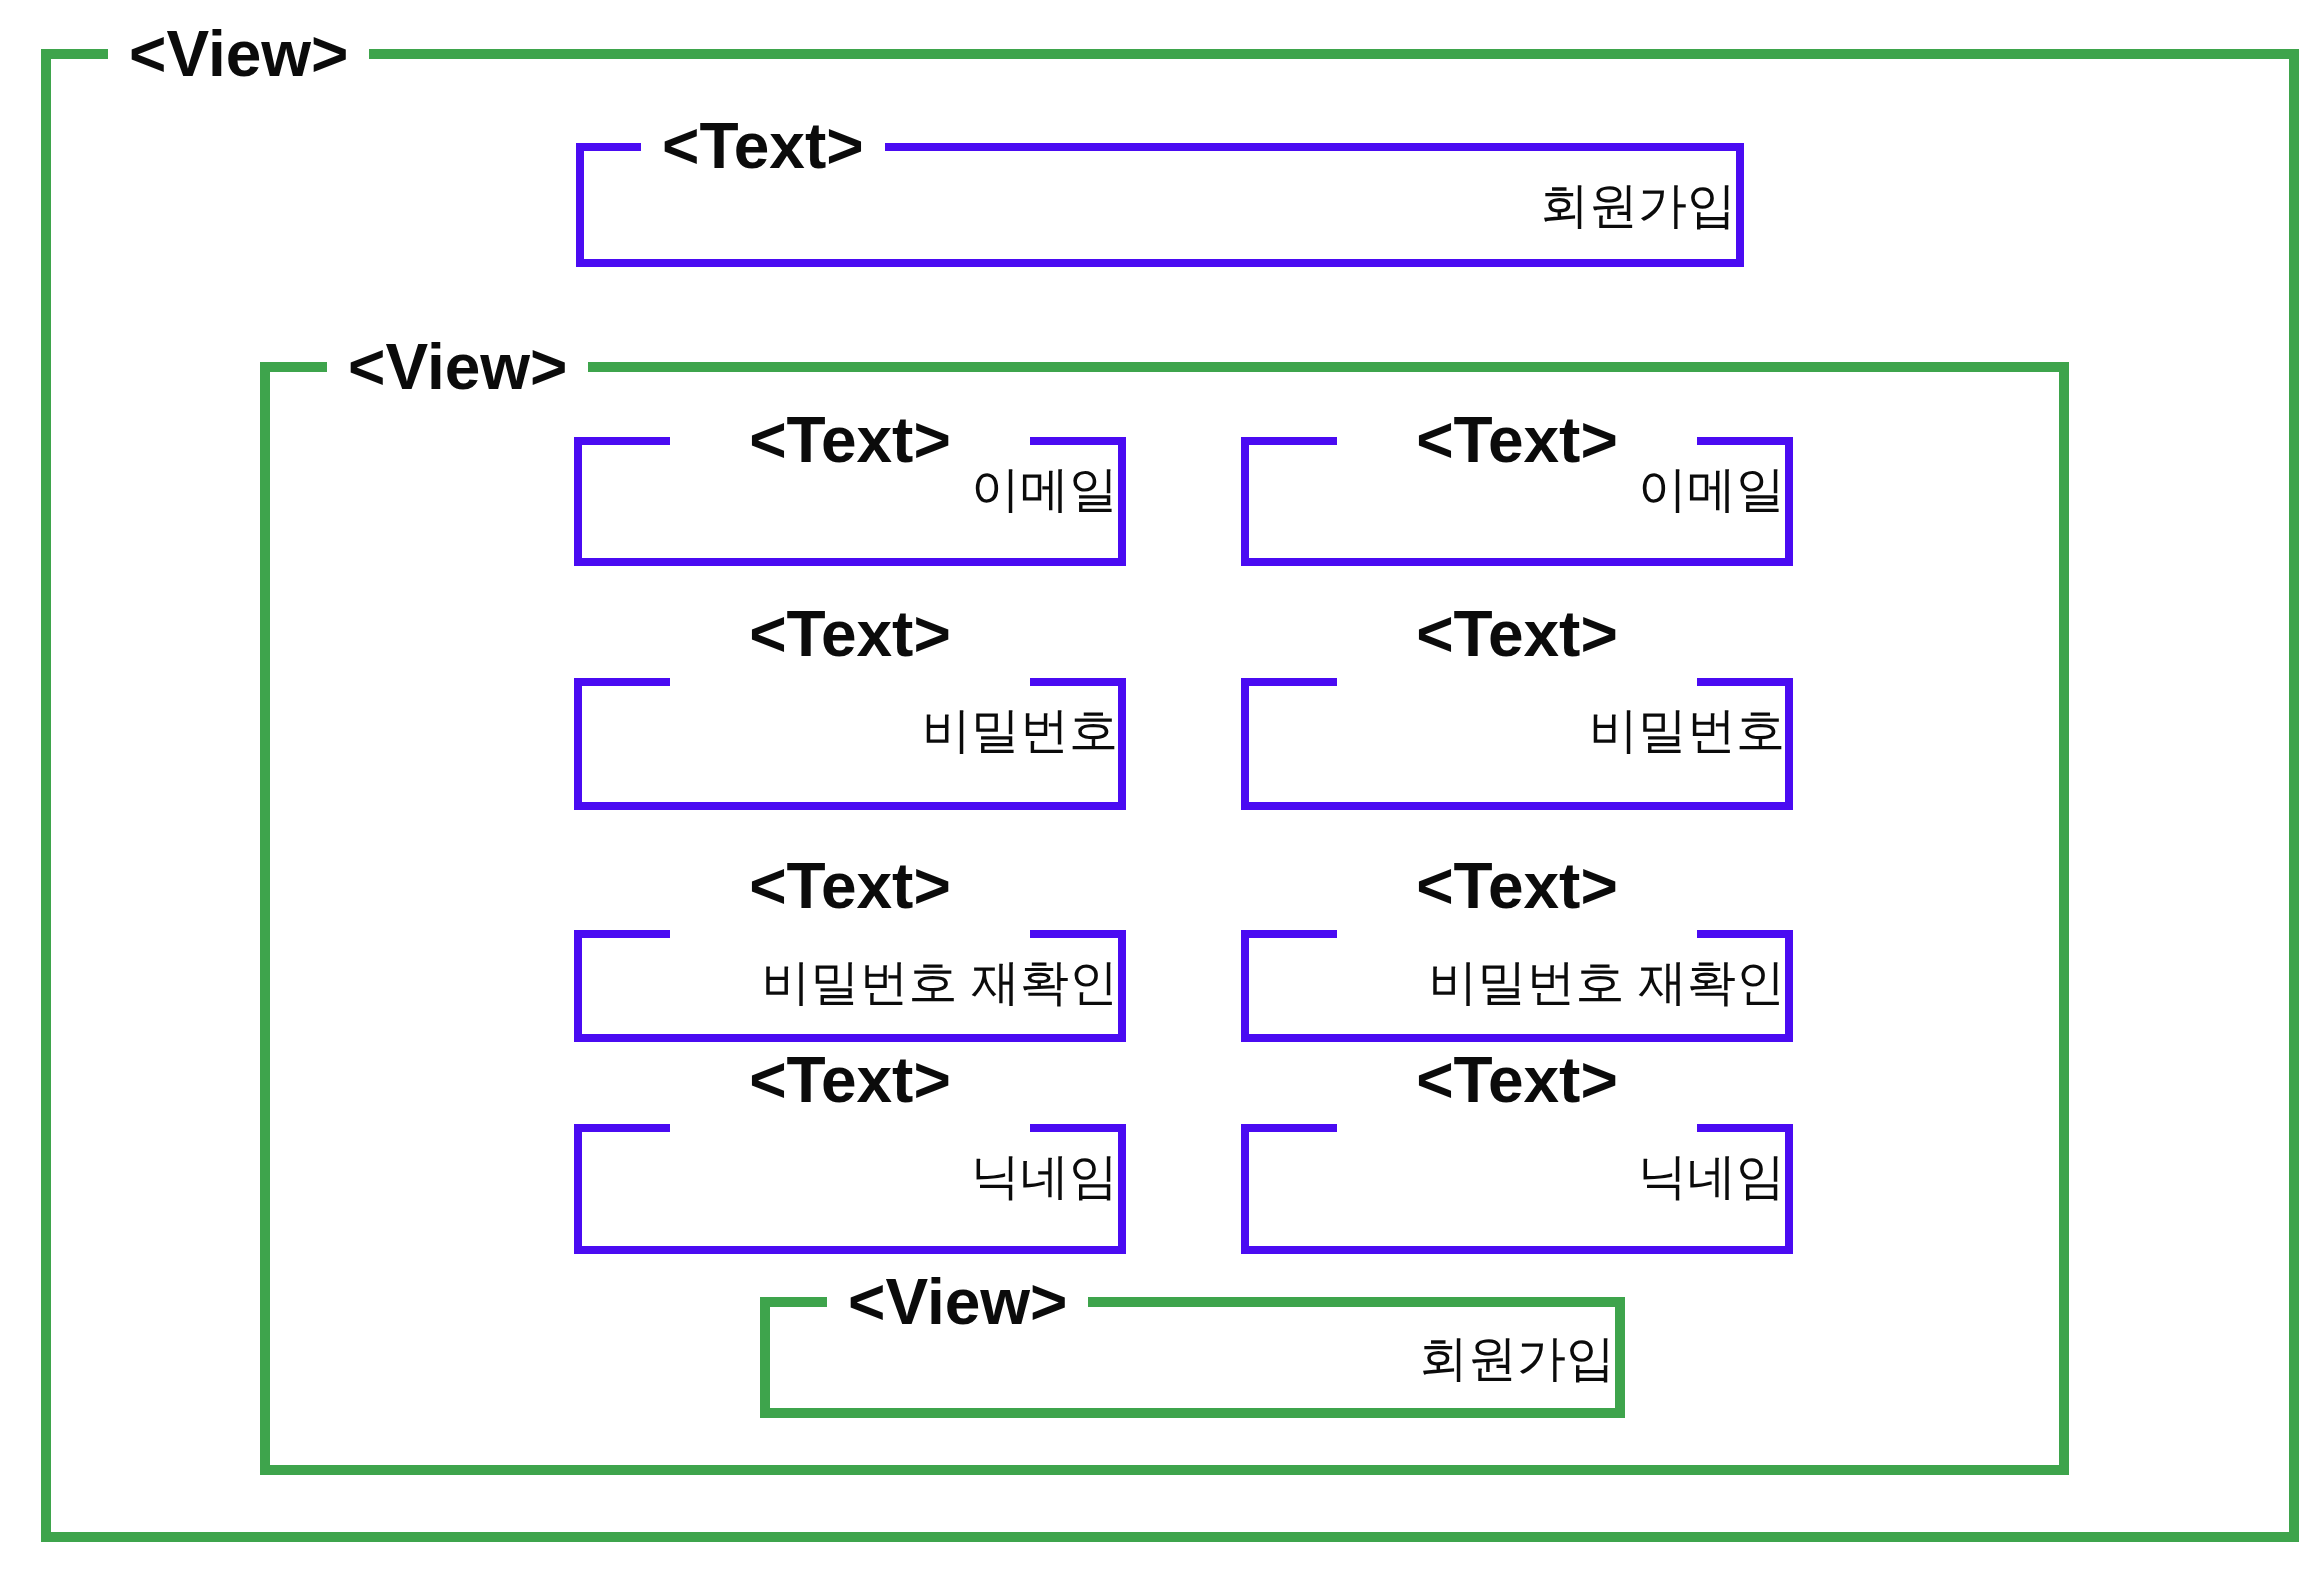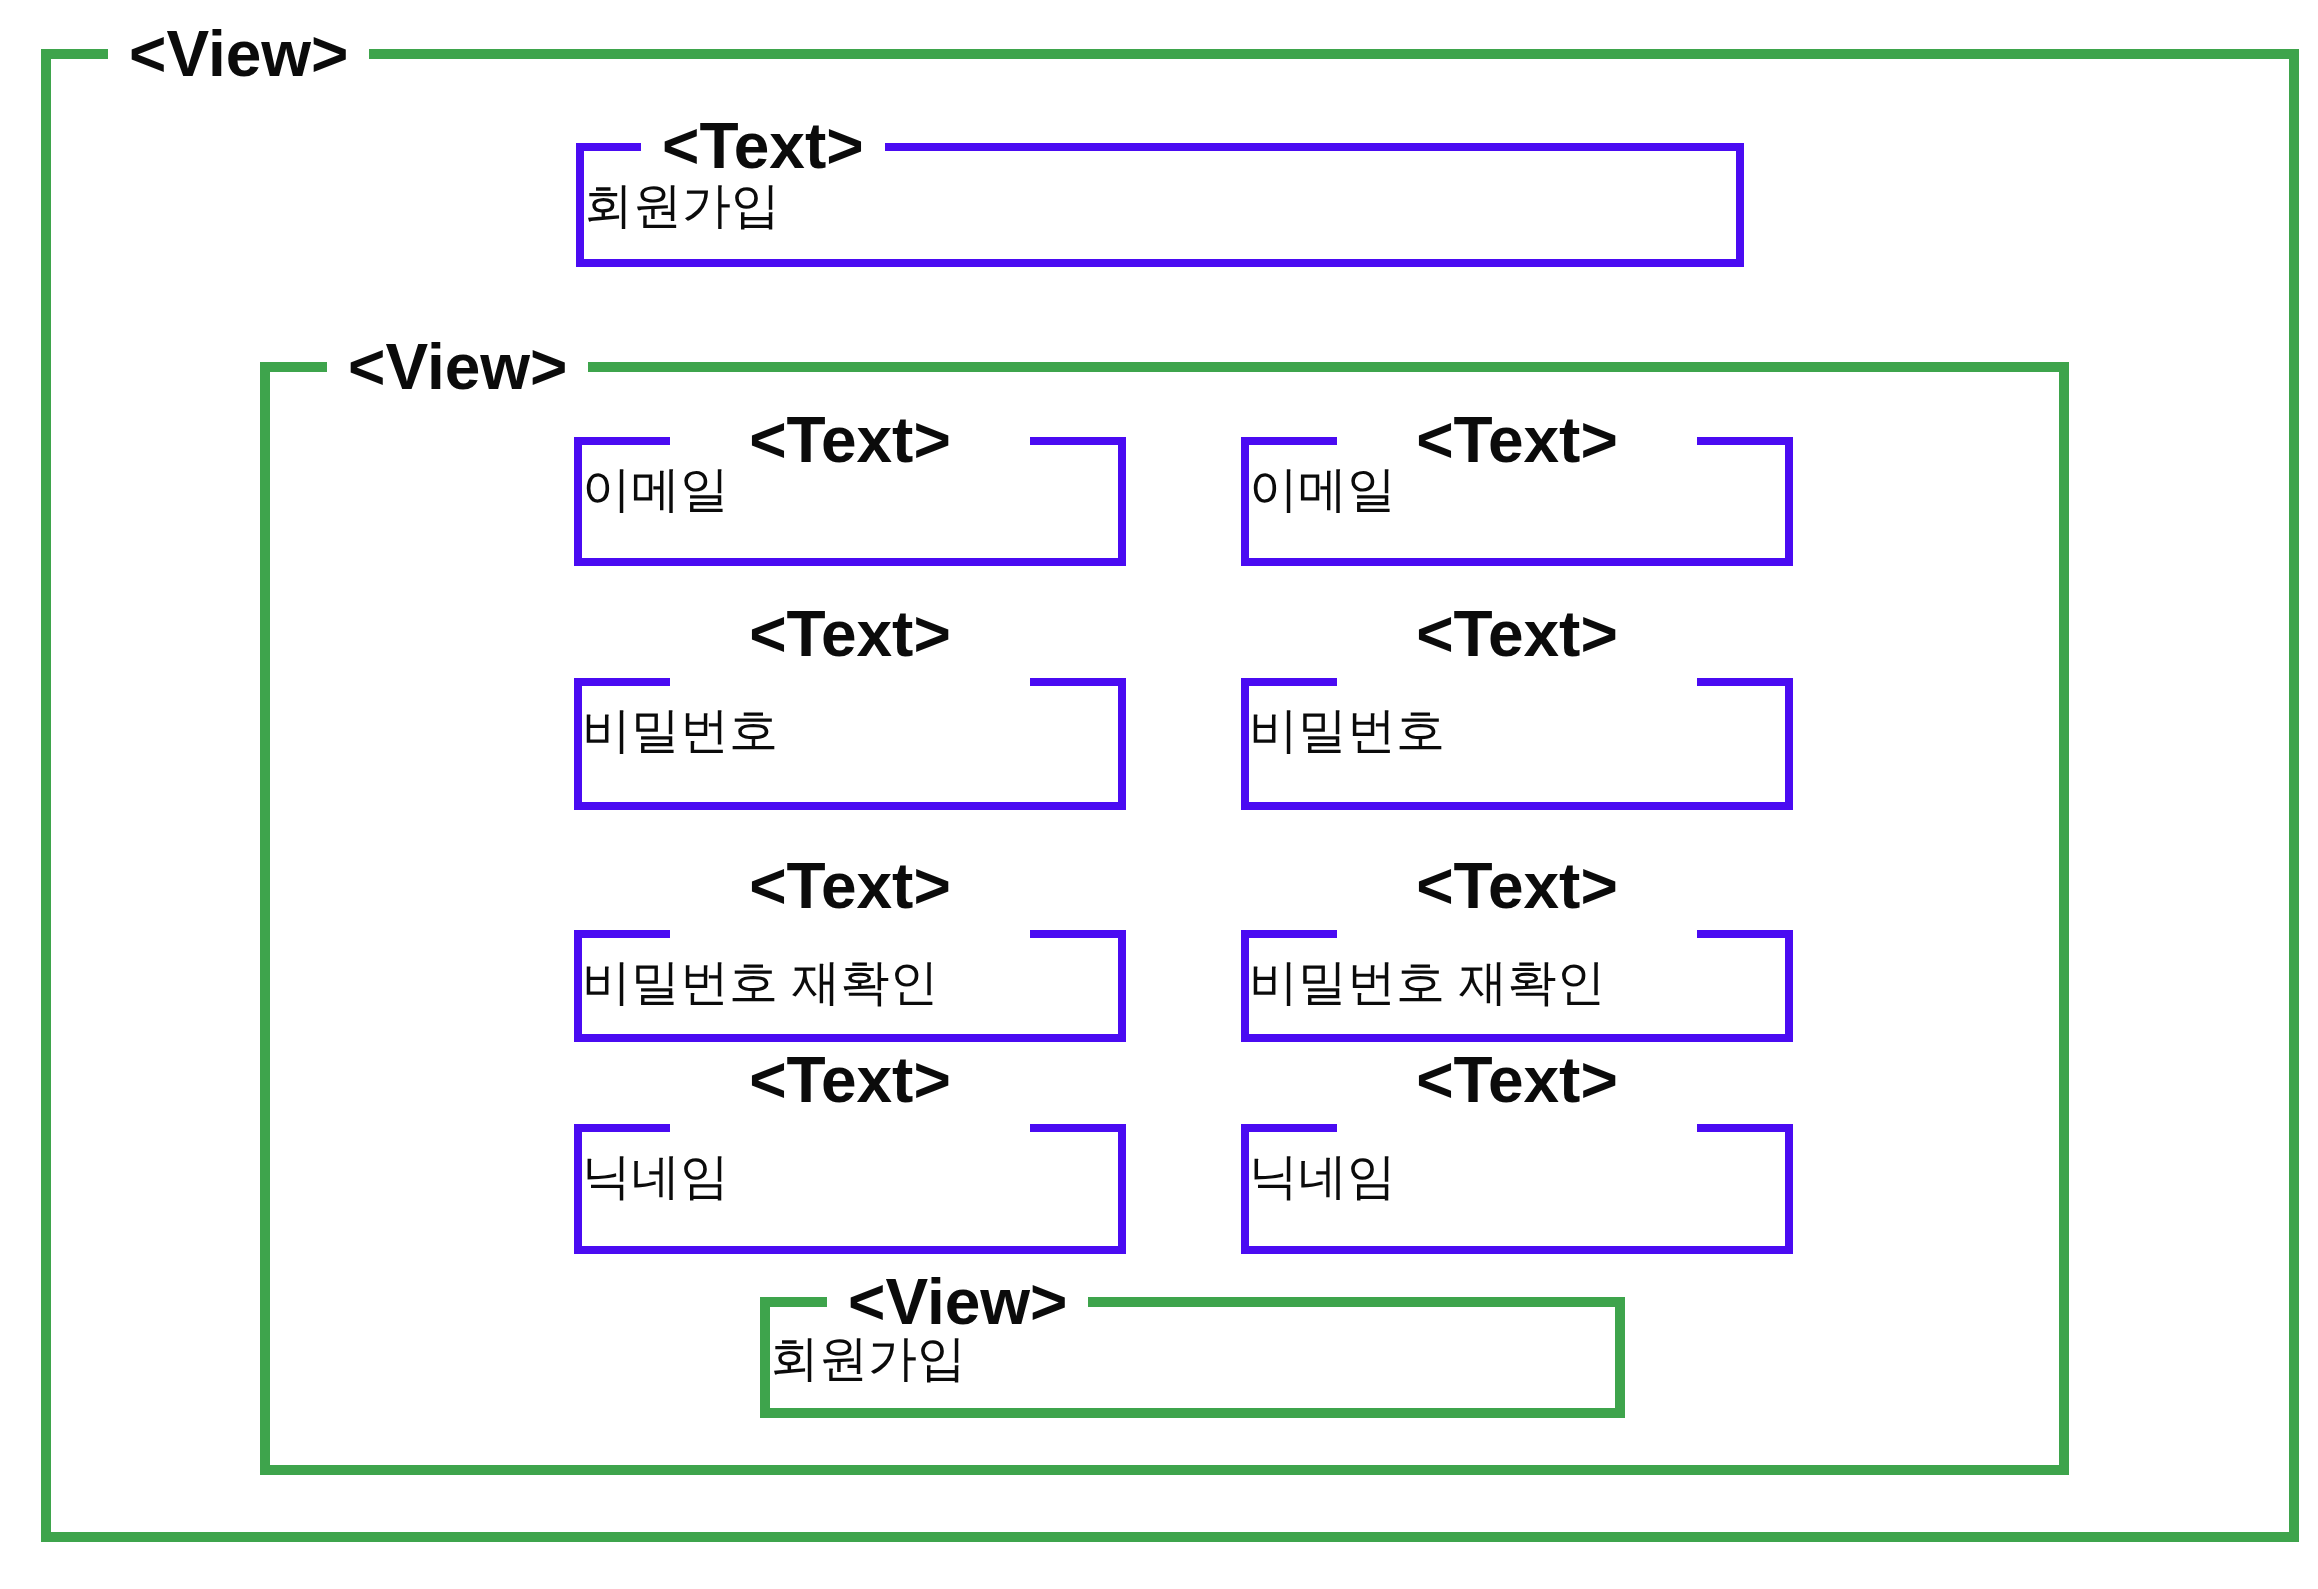--- a/index.html
+++ b/index.html
@@ -50,21 +50,21 @@
     transform:translateX(-50%);
     width:360px;height:8.8px;
     background:var(--bg);
     z-index:2;
   }
 
   .content{
     color:var(--ink);
     font-size:49px;
     line-height:56px;
-    text-align:left;
+    text-align:right;
     width:100%;
   }
   .field .content{margin-top:16px;}
 </style>
 </head>
 <body>
 
 <div class="canvas">
 
   <div class="box view-box outer">

